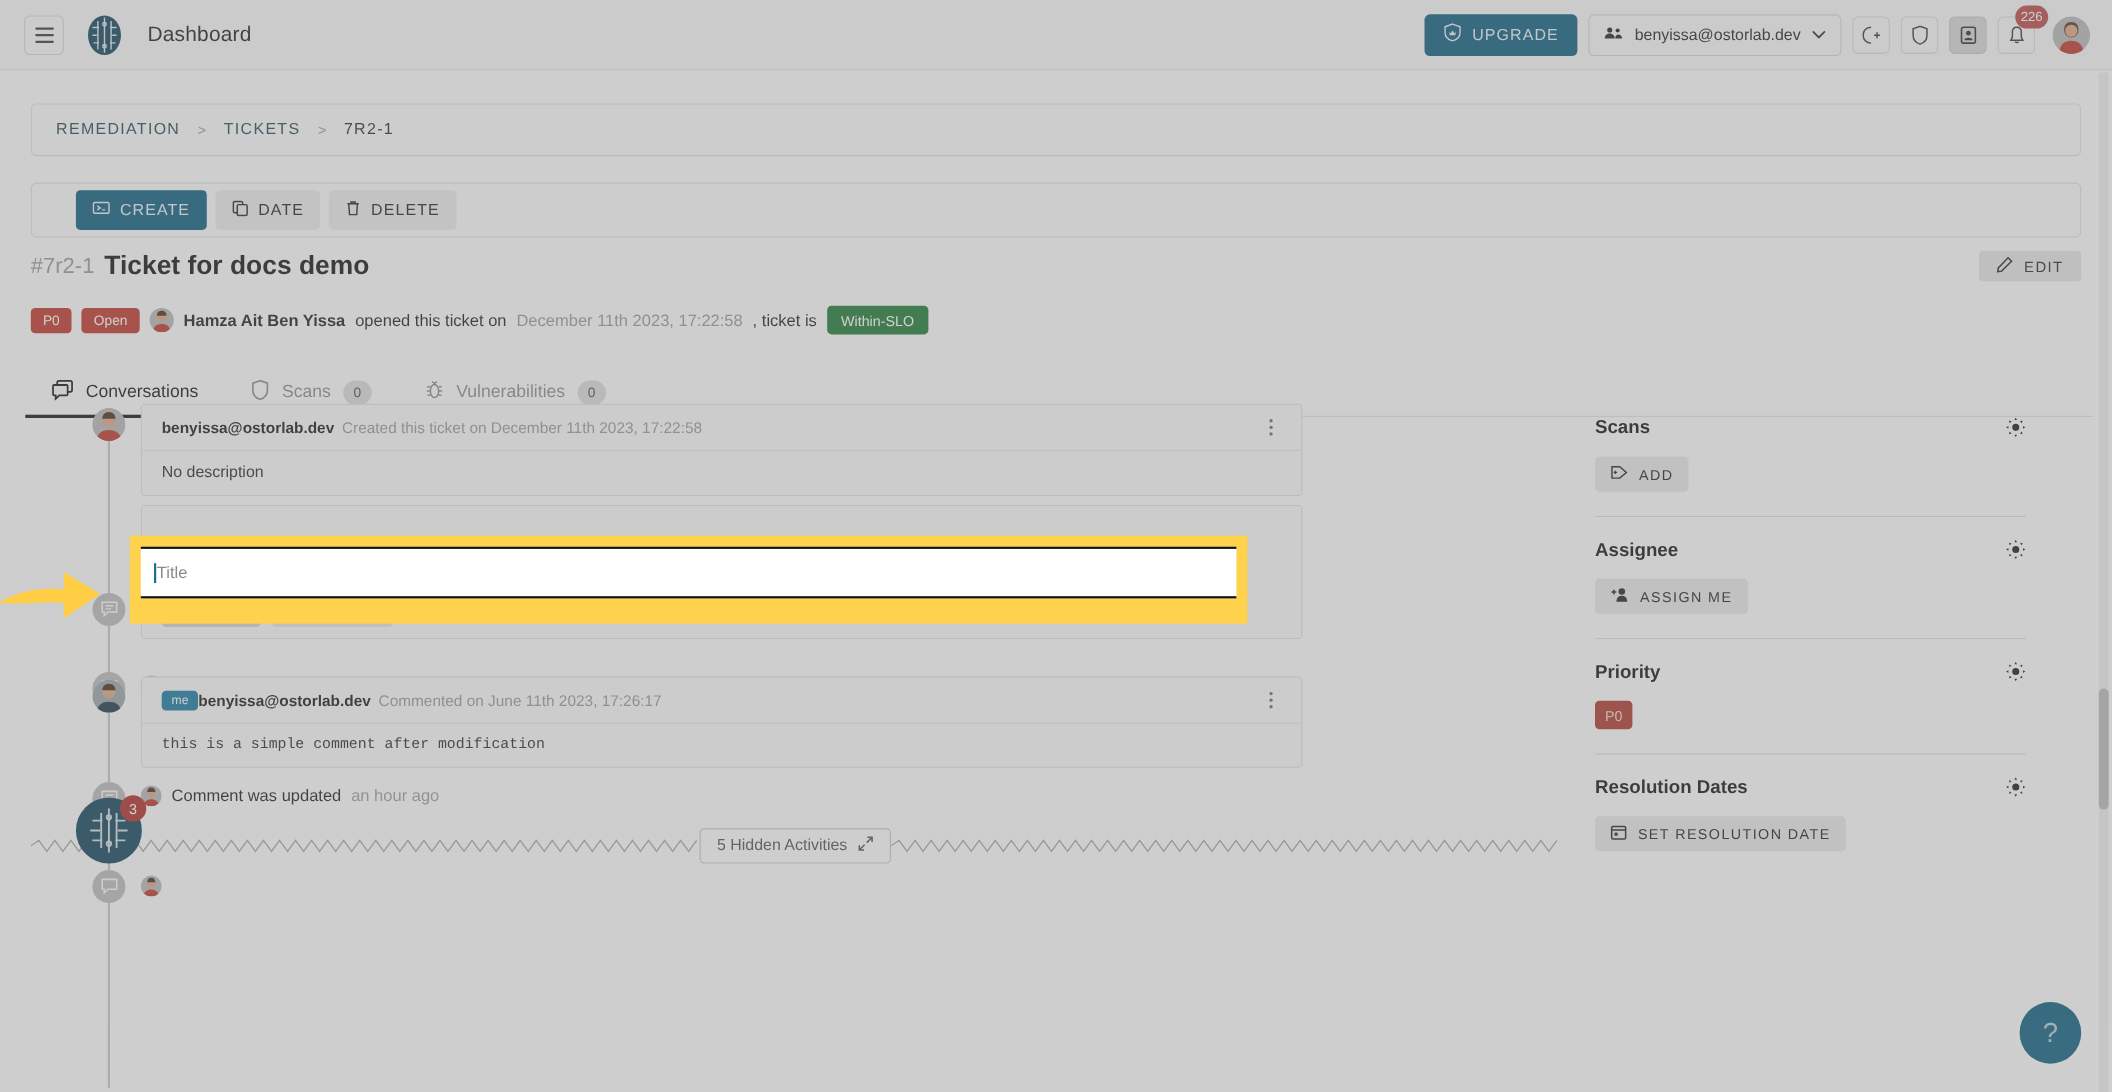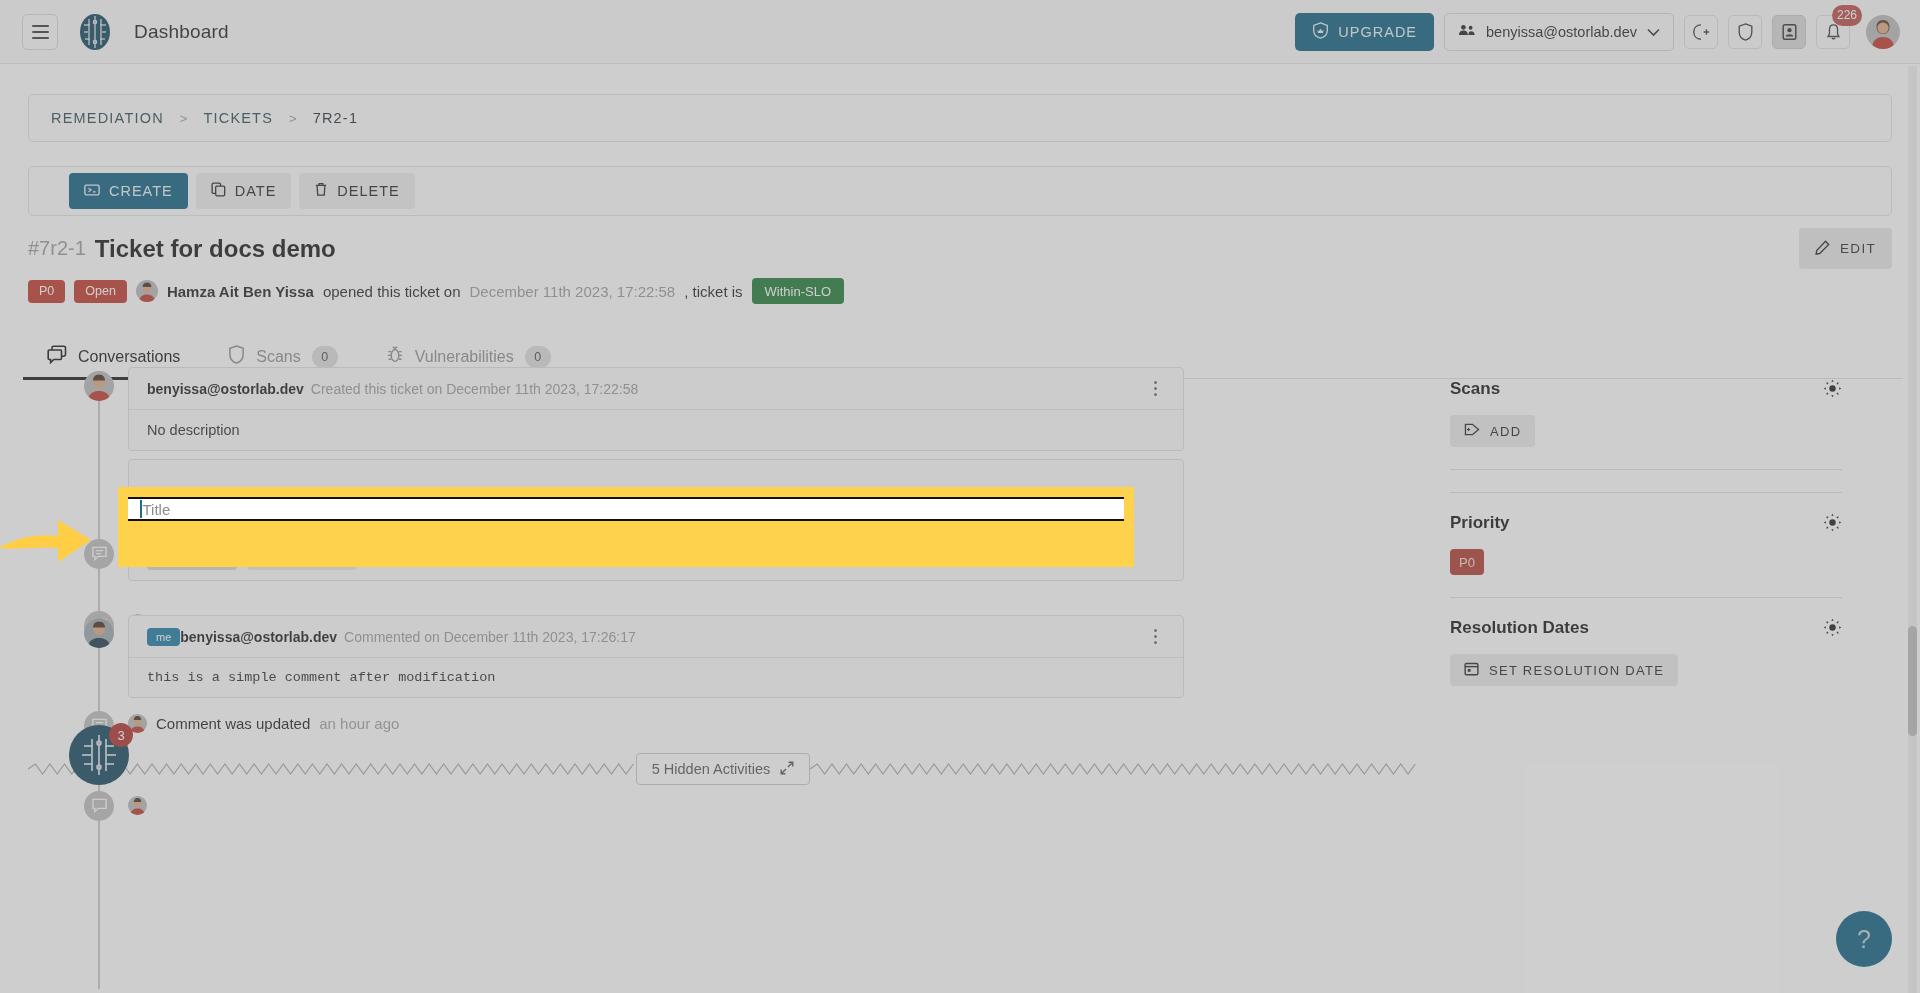--- a/index.html
+++ b/index.html
@@ -92,21 +92,21 @@
   .act-btn.primary { background: #0e5f80; color: #eaf2f6; margin-left: 32px; }
 
   
   .title-row {
     position: absolute; left: 28px; top: 228px; width: 1864px;
     display: flex; align-items: center;
   }
   .ticket-num { font-size: 20px; color: #9b9b9b; }
   .ticket-title { font-size: 24px; color: #151515; font-weight: bold; margin-left: 9px;}
   .edit-btn {
-    margin-left: auto; height: 41px; background: #e7e7e7; border: none; border-radius: 4px;
+    margin-left: auto; height: 28px; background: #e7e7e7; border: none; border-radius: 4px;
     display: flex; align-items: center; gap: 10px; padding: 0 16px;
     font-size: 13.5px; letter-spacing: 1.3px; color: #2a2a2a; cursor: pointer;
   }
 
   
   .meta-row {
     position: absolute; left: 28px; top: 278px; width: 1700px;
     display: flex; align-items: center; gap: 9px; font-size: 15px; color: #1f1f1f;
   }
   .pill {
@@ -235,21 +235,21 @@
     position: absolute; right: 3px; top: 66px; width: 9px; height: 927px; background: #f0f0f0;
   }
   .scrollbar .thumb { position: absolute; top: 560px; left: 0; width: 9px; height: 110px; background: #bdbdbd; border-radius: 5px; }
 
   
   .highlight-box {
     position: absolute; left: 118px; top: 487px; width: 1016px; height: 80px;
     background: #ffd24d; z-index: 60;
   }
   .highlight-input {
-    position: absolute; left: 10px; top: 10px; right: 10px; height: 24px;
+    position: absolute; left: 10px; top: 10px; right: 10px; height: 47px;
     background: #ffffff; border-top: 2px solid #111; border-bottom: 2px solid #111;
     display: flex; align-items: center; padding: 0 12px;
   }
   .caret { width: 1.5px; height: 18px; background: #1c6e8c; }
   .placeholder { color: #8b8b8b; font-size: 15px; margin-left: 1px; }
 
   .arrow { position: absolute; left: -2px; top: 510px; z-index: 61; }
 
   
   .help-fab {
@@ -546,21 +546,21 @@
               <circle cx="15" cy="15" r="15" fill="#9aa7ad"></circle>
               <circle cx="15" cy="11" r="6" fill="#e0a882"></circle>
               <path d="M15 3.5 C11 3.5 9 6.4 9 9.6 H21 C21 6.4 19 3.5 15 3.5 Z" fill="#4a2f1f"></path>
               <path d="M4 30 C4 22.5 9.5 20 15 20 C20.5 20 26 22.5 26 30 Z" fill="#1d3a4a"></path>
             </svg>
         </div>
         <div class="card" style="top:236px">
           <div class="card-head">
             <span class="me-chip">me</span>
             <span class="who">benyissa@ostorlab.dev</span>
-            <span class="what">Commented on December 11th 2023, 17:26:17</span>
+            <span class="what">Commented on June 11th 2023, 17:26:17</span>
             <span class="kebab">
                 <i></i>
                 <i></i>
                 <i></i>
               </span>
           </div>
           <div class="card-body mono">this is a simple comment after modification</div>
         </div>
 
         <div class="tl-dot" style="top:332px">
@@ -651,20 +651,38 @@
                   <path d="M1.5 2.5 H9 L15.5 8 L9 13.5 H1.5 Z" fill="none" stroke="#242424" stroke-width="1.4"></path>
                   <path d="M3.2 8 H6.4 M4.8 6.4 V9.6" stroke="#242424" stroke-width="1.3"></path>
                 </svg>
             </span>
             <span>ADD</span>
           </button>
         </div>
 
         <div class="side-div"></div>
 
+        <div class="side-sec">
+          <div class="side-title">Assignee</div>
+          <span class="side-gear">
+            <svg width="19" height="19" viewBox="0 0 20 20">
+                <path d="M10 6.6 A3.4 3.4 0 1 0 10 13.4 A3.4 3.4 0 1 0 10 6.6 Z M10 0.8 L11.3 3 H8.7 Z M10 19.2 L8.7 17 H11.3 Z M0.8 10 L3 8.7 V11.3 Z M19.2 10 L17 11.3 V8.7 Z M3.5 3.5 L6 4.2 L4.2 6 Z M16.5 16.5 L14 15.8 L15.8 14 Z M16.5 3.5 L15.8 6 L14 4.2 Z M3.5 16.5 L4.2 14 L6 15.8 Z" fill="#1c1c1c"></path>
+              </svg>
+          </span>
+          <button class="side-btn">
+            <span>
+              <svg width="17" height="15" viewBox="0 0 18 16">
+                  <circle cx="11" cy="5" r="3.2" fill="#242424"></circle>
+                  <path d="M5.8 15 C5.8 10.6 8.4 9.2 11 9.2 C13.6 9.2 16.2 10.6 16.2 15 Z" fill="#242424"></path>
+                  <path d="M1 5.6 H5.6 M3.3 3.3 V7.9" stroke="#242424" stroke-width="1.5"></path>
+                </svg>
+            </span>
+            <span>ASSIGN ME</span>
+          </button>
+        </div>
 
         <div class="side-div"></div>
 
         <div class="side-sec">
           <div class="side-title">Priority</div>
           <span class="side-gear">
             <svg width="19" height="19" viewBox="0 0 20 20">
                 <path d="M10 6.6 A3.4 3.4 0 1 0 10 13.4 A3.4 3.4 0 1 0 10 6.6 Z M10 0.8 L11.3 3 H8.7 Z M10 19.2 L8.7 17 H11.3 Z M0.8 10 L3 8.7 V11.3 Z M19.2 10 L17 11.3 V8.7 Z M3.5 3.5 L6 4.2 L4.2 6 Z M16.5 16.5 L14 15.8 L15.8 14 Z M16.5 3.5 L15.8 6 L14 4.2 Z M3.5 16.5 L4.2 14 L6 15.8 Z" fill="#1c1c1c"></path>
               </svg>
           </span>

